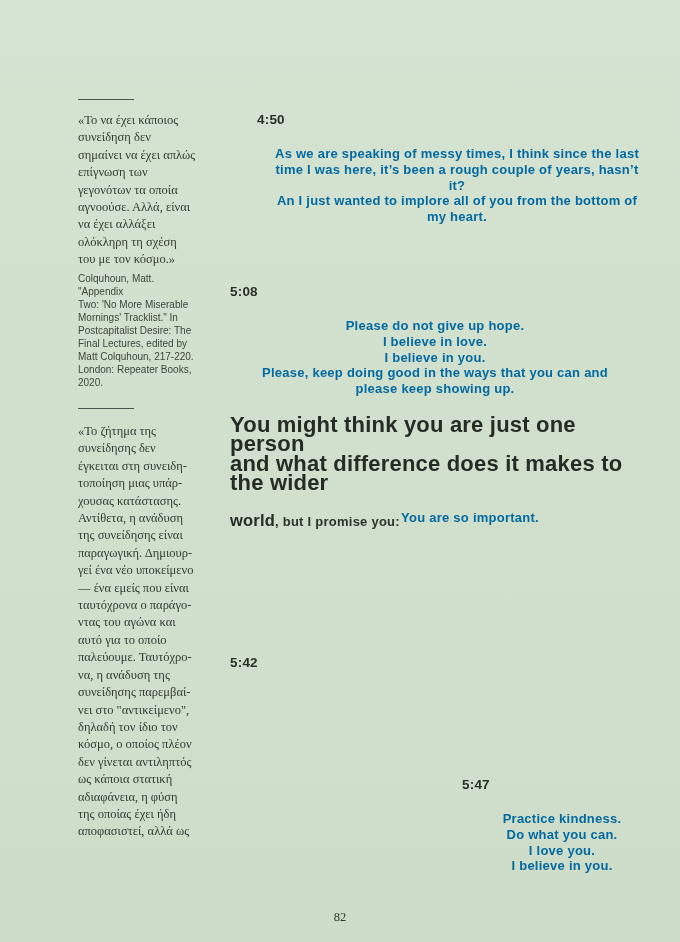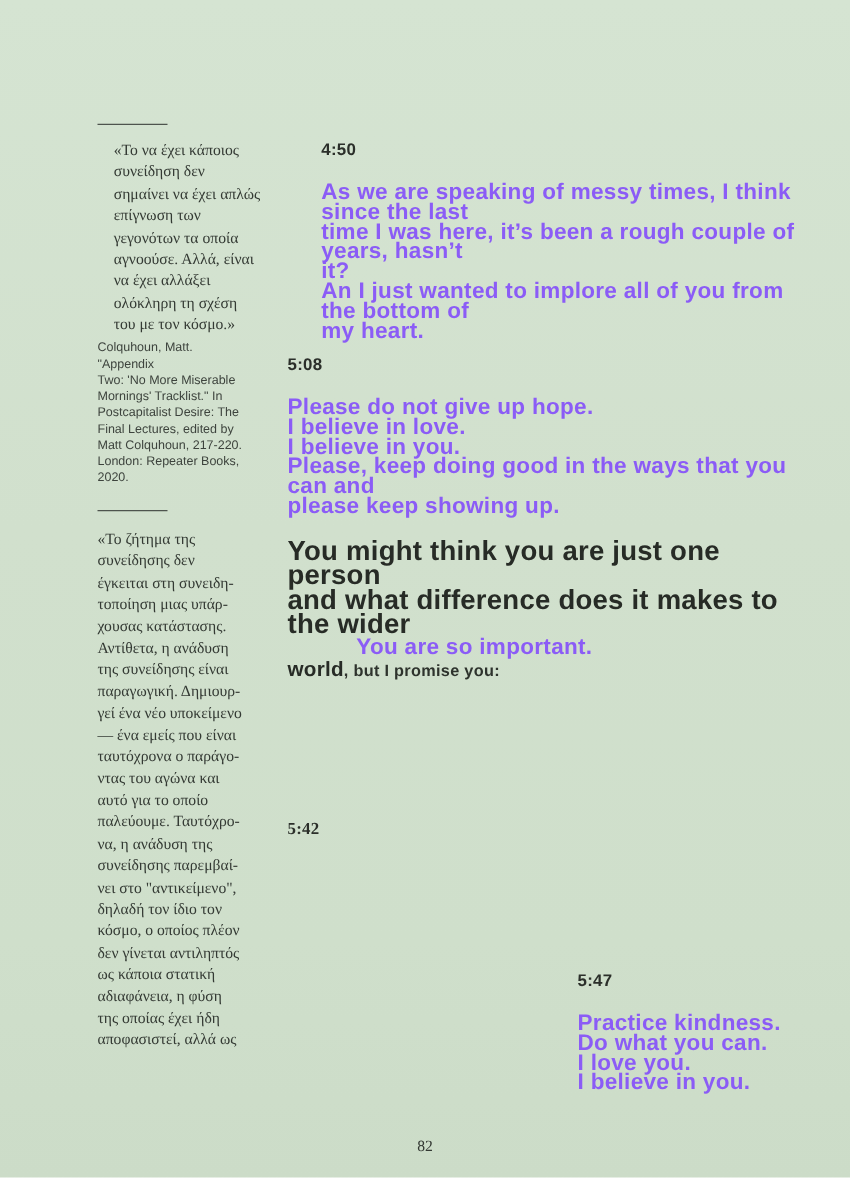--- a/index.html
+++ b/index.html
@@ -41,26 +41,27 @@
 
   
   .block { white-space: pre-line; }
   .timestamp {
     font-size: 13.5px;
     font-weight: 700;
     line-height: 16px;
     letter-spacing: 0.2px;
   }
   .body-text {
-    font-size: 18px;
+    font-size: 13px;
     font-weight: 700;
     line-height: 15.8px;
     letter-spacing: 0.25px;
-    color: #8b5cf6;
+    color: #0369a1;
     white-space: pre-line;
+    text-align: center;
   }
   .emphasis-text {
     font-size: 22px;
     font-weight: 700;
     line-height: 19.5px;
     letter-spacing: 0.2px;
     color: #272b26;
     white-space: pre-line;
   }
   .emphasis-mixed { line-height: 19.5px; white-space: normal; }
@@ -95,21 +96,21 @@
 </style>
 </head>
 <body>
 
 <div>
 
   <div class="abs" style="left:78px; top:99px;">
     <div class="divider"></div>
   </div>
 
-  <div class="abs greek-quote" style="left:78px; top:112px;margin-left:13px;">«Το να έχει κάποιος
+  <div class="abs greek-quote" style="left:78px; top:112px;">«Το να έχει κάποιος
 συνείδηση δεν
 σημαίνει να έχει απλώς
 επίγνωση των
 γεγονότων τα οποία
 αγνοούσε. Αλλά, είναι
 να έχει αλλάξει
 ολόκληρη τη σχέση
 του με τον κόσμο.»</div>
 
   <div class="abs citation" style="left:78px; top:272px;">Colquhoun, Matt. "Appendix
@@ -170,21 +171,21 @@
 and what difference does it makes to the wider</div>
     <div class="emphasis-mixed">
       <span class="emphasis-big">world</span><span class="emphasis-small">, but I promise you:</span>
     </div>
   </div>
 
   <div class="abs block" style="left:285px; top:492px; width:370px;">
     <div class="body-text">You are so important.</div>
   </div>
 
-  <div class="abs block" style="left:230px; top:637px; width:380px;font-family:Liberation Serif, serif;">
+  <div class="abs block" style="left:230px; top:637px; width:380px;">
     <div class="timestamp">5:42</div>
   </div>
 
   <div class="abs block" style="left:462px; top:759px; width:200px;">
     <div class="timestamp">5:47</div>
     <div class="body-text">Practice kindness.
 Do what you can.
 I love you.
 I believe in you.</div>
   </div>

